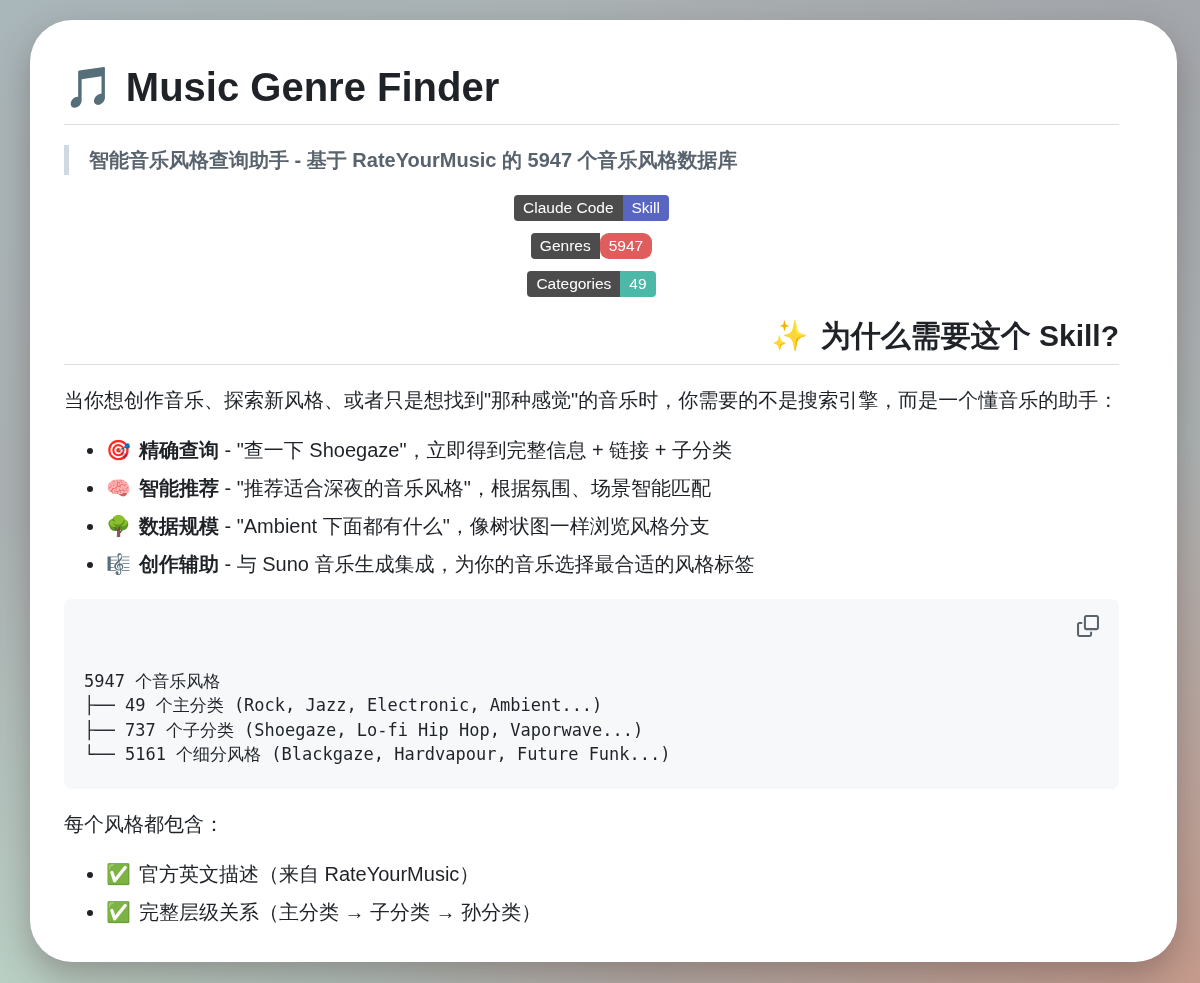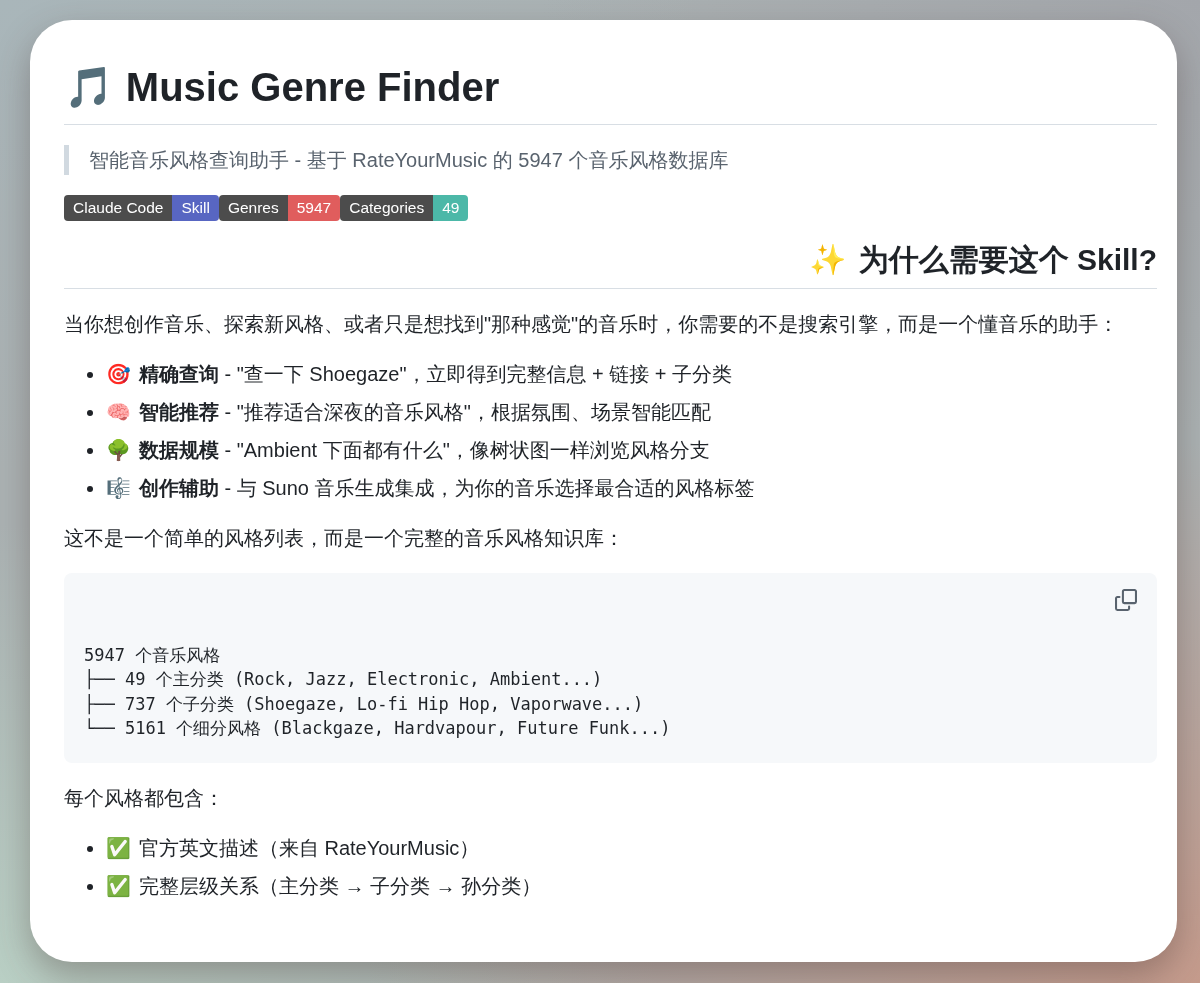--- a/index.html
+++ b/index.html
@@ -21,46 +21,48 @@
   .card {
     position: absolute;
     left: 30px;
     top: 20px;
     width: 1147px;
     height: 942px;
     box-sizing: border-box;
     background: #ffffff;
     border-radius: 42px;
     box-shadow: 0 14px 34px rgba(70, 50, 45, 0.35);
-    padding: 42px 20px 0 34px;
+    padding: 42px 58px 0 34px;
     overflow: hidden;
     color: #1f2328;
     font-size: 20px;
     line-height: 1.5;
   }
   h1 {
     margin: 0 0 20px 0;
     font-size: 40px;
     line-height: 1.25;
     font-weight: 700;
     padding-bottom: 12px;
     border-bottom: 1px solid #d8dee4;
   }
   .h-emoji { margin-right: 12px; }
   blockquote {
     margin: 0 0 20px 0;
     padding: 0 20px;
     color: #59636e;
     border-left: 5px solid #d1d9e0;
+    font-weight: bold;
   }
   .badges {
     display: flex;
-    gap: 0;
+    gap: 12px;
     margin: 0 0 20px 0;
     align-items: center;
+    flex-direction: column;
   }
   .badge {
     display: inline-flex;
     height: 26px;
     border-radius: 4px;
     overflow: hidden;
     color: #ffffff;
     font-size: 15.5px;
     line-height: 26px;
     white-space: nowrap;
@@ -119,41 +121,40 @@
 
   <blockquote><span>智能音乐风格查询助手 - 基于 RateYourMusic 的 5947 个音乐风格数据库</span></blockquote>
 
   <div class="badges">
     <span class="badge">
         <span class="badge-label">Claude Code</span>
         <span class="badge-value" style="background: rgb(88, 102, 194);">Skill</span>
       </span>
     <span class="badge">
         <span class="badge-label">Genres</span>
-        <span class="badge-value" style="background: rgb(224, 93, 93);">5947</span>
+        <span class="badge-value" style="background: rgb(224, 93, 93); border-radius: 9px;">5947</span>
       </span>
     <span class="badge">
         <span class="badge-label">Categories</span>
         <span class="badge-value" style="background: rgb(76, 184, 168);">49</span>
       </span>
   </div>
 
   <h2><span class="h-emoji">✨</span><span>为什么需要这个 Skill?</span></h2>
 
   <p>当你想创作音乐、探索新风格、或者只是想找到"那种感觉"的音乐时，你需要的不是搜索引擎，而是一个懂音乐的助手：</p>
 
   <ul>
     <li><span class="li-emoji">🎯</span><strong>精确查询</strong><span> - "查一下 Shoegaze"，立即得到完整信息 + 链接 + 子分类</span></li>
     <li><span class="li-emoji">🧠</span><strong>智能推荐</strong><span> - "推荐适合深夜的音乐风格"，根据氛围、场景智能匹配</span></li>
     <li><span class="li-emoji">🌳</span><strong>数据规模</strong><span> - "Ambient 下面都有什么"，像树状图一样浏览风格分支</span></li>
     <li><span class="li-emoji">🎼</span><strong>创作辅助</strong><span> - 与 Suno 音乐生成集成，为你的音乐选择最合适的风格标签</span></li>
   </ul>
 
 
-  <p>这不是一个简单的风格列表，而是一个完整的音乐风格知识库：</p>
 
   <pre><button class="copy-btn"><span><svg viewBox="0 0 16 16" width="22" height="22" aria-hidden="true">
             <path d="M0 6.75C0 5.784.784 5 1.75 5h1.5a.75.75 0 0 1 0 1.5h-1.5a.25.25 0 0 0-.25.25v7.5c0 .138.112.25.25.25h7.5a.25.25 0 0 0 .25-.25v-1.5a.75.75 0 0 1 1.5 0v1.5A1.75 1.75 0 0 1 9.25 16h-7.5A1.75 1.75 0 0 1 0 14.25Z"></path>
             <path d="M5 1.75C5 .784 5.784 0 6.75 0h7.5C15.216 0 16 .784 16 1.75v7.5A1.75 1.75 0 0 1 14.25 11h-7.5A1.75 1.75 0 0 1 5 9.25Zm1.75-.25a.25.25 0 0 0-.25.25v7.5c0 .138.112.25.25.25h7.5a.25.25 0 0 0 .25-.25v-7.5a.25.25 0 0 0-.25-.25Z"></path>
           </svg></span></button><code>5947 个音乐风格
 ├── 49 个主分类 (Rock, Jazz, Electronic, Ambient...)
 ├── 737 个子分类 (Shoegaze, Lo-fi Hip Hop, Vaporwave...)
 └── 5161 个细分风格 (Blackgaze, Hardvapour, Future Funk...)</code></pre>
 
   <p>每个风格都包含：</p>

